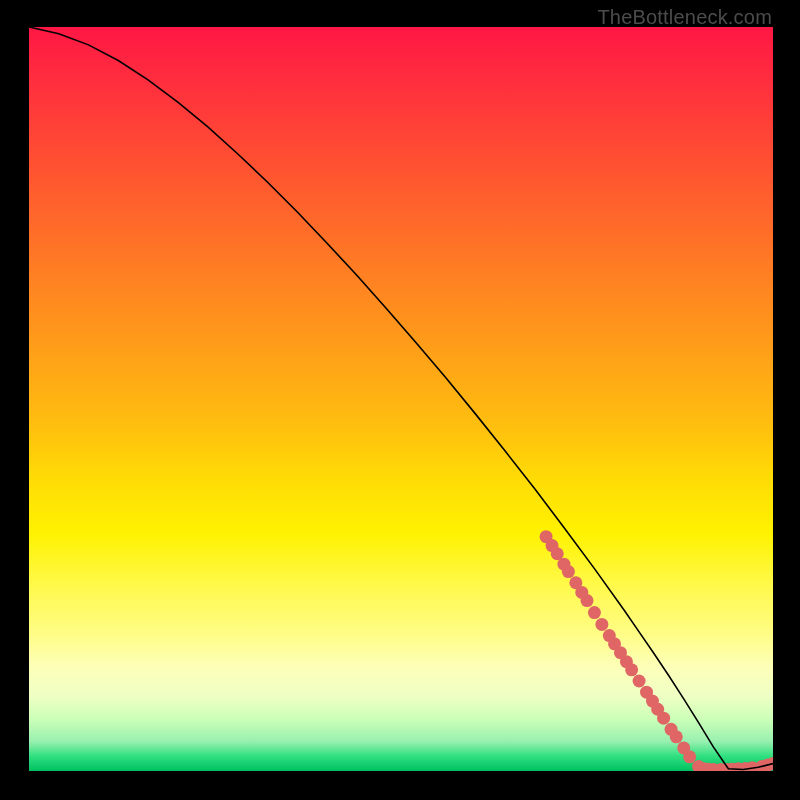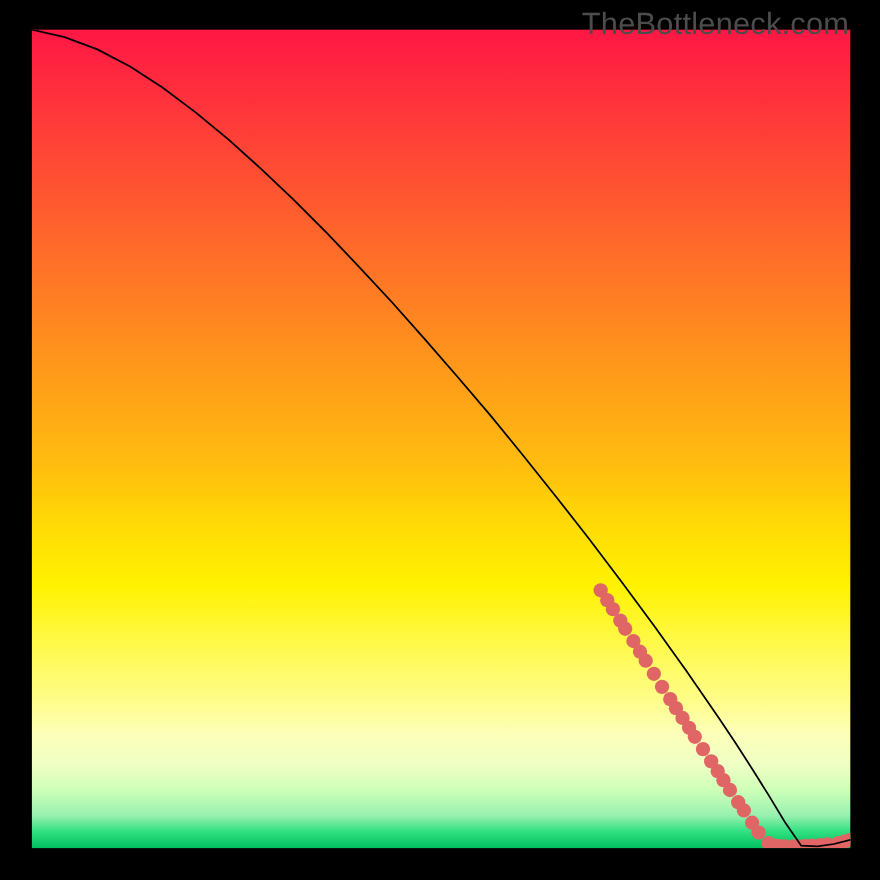--- a/index.html
+++ b/index.html
@@ -41,21 +41,21 @@
       #99f0b0 96%,
       #30e080 98%,
       #00c060 100%
     );
   }
   .watermark {
     position: absolute;
     top: 6px;
     right: 28px;
     font-family: Arial, sans-serif;
-    font-size: 28px;
+    font-size: 20px;
     font-weight: 500;
     color: #4c4c4c;
     letter-spacing: 0.2px;
   }
   svg.overlay {
     position: absolute;
     left: 29px;
     top: 27px;
     width: 744px;
     height: 744px;

